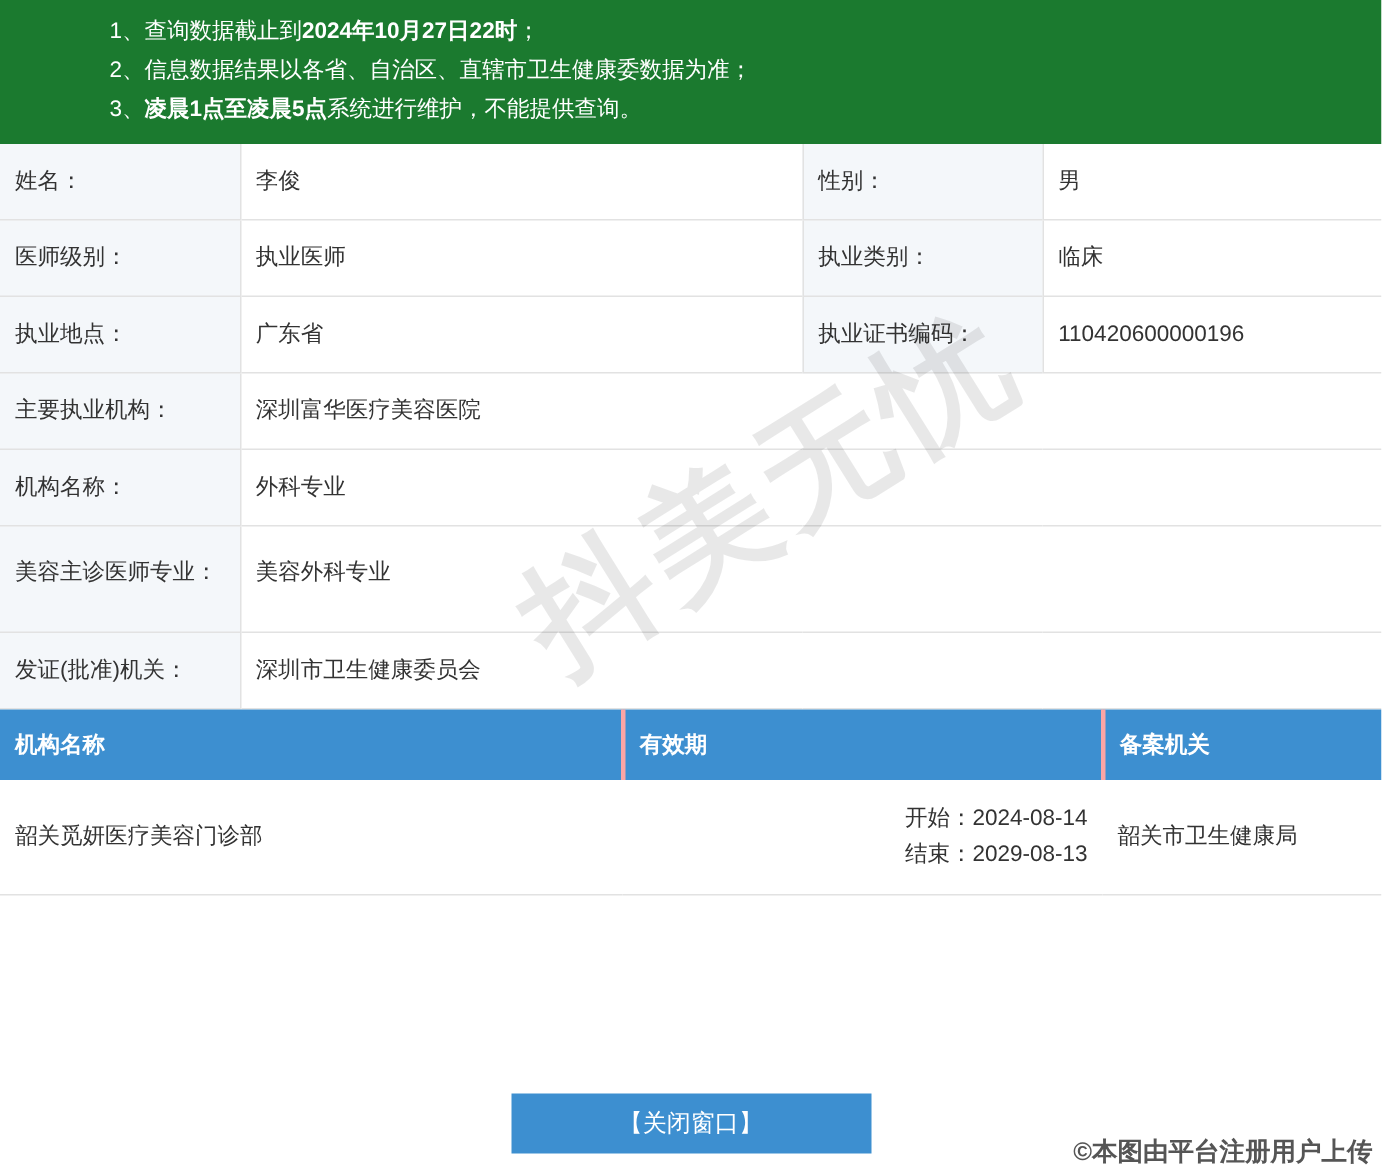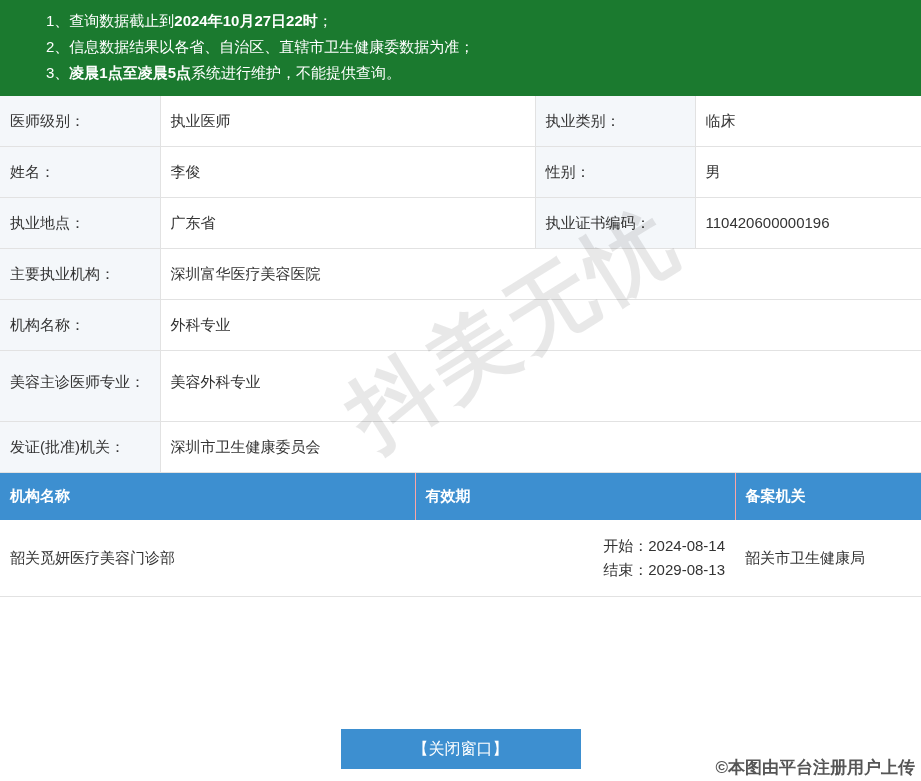--- a/index.html
+++ b/index.html
@@ -17,21 +17,21 @@
 
   
   .notice {
     background: #1b7a2f;
     color: #ffffff;
     padding: 8px 0 10px 0;
     font-size: 15px;
     line-height: 26px;
   }
   .notice-line {
-    padding-left: 46px;
+    padding-left: 73px;
     white-space: nowrap;
   }
   .notice-line .idx { letter-spacing: 0; }
   .notice-line b { font-weight: bold; }
 
   
   .info-table {
     width: 100%;
     border-collapse: collapse;
     font-size: 15px;
@@ -70,21 +70,21 @@
     border-collapse: collapse;
     font-size: 15px;
     table-layout: fixed;
   }
   .rec-table thead th {
     background: #3d8fd0;
     color: #ffffff;
     font-weight: bold;
     text-align: left;
     padding: 14px 10px;
-    border-right: 1px solid #fca5a5;
+    border-right: 3px solid #fca5a5;
   }
   .rec-table thead th:last-child { border-right: none; }
   .rec-table tbody td {
     padding: 14px 10px;
     color: #333;
     vertical-align: middle;
     line-height: 24px;
     border-bottom: 1px solid #e2e2e2;
   }
   .col-a { width: 415px; }
@@ -148,30 +148,30 @@
       <span class="idx">2、</span><span>信息数据结果以各省、自治区、直辖市卫生健康委数据为准；</span>
     </div>
     <div class="notice-line">
       <span class="idx">3、</span><b>凌晨1点至凌晨5点</b><span>系统进行维护，不能提供查询。</span>
     </div>
   </div>
 
   <table class="info-table">
     <tbody>
       <tr>
+        <td class="lbl">姓名：</td>
+        <td class="val first">李俊</td>
+        <td class="lbl second">性别：</td>
+        <td class="val">男</td>
+      </tr>
+      <tr>
         <td class="lbl">医师级别：</td>
         <td class="val first">执业医师</td>
         <td class="lbl second">执业类别：</td>
         <td class="val">临床</td>
-      </tr>
-      <tr>
-        <td class="lbl">姓名：</td>
-        <td class="val first">李俊</td>
-        <td class="lbl second">性别：</td>
-        <td class="val">男</td>
       </tr>
       <tr>
         <td class="lbl">执业地点：</td>
         <td class="val first">广东省</td>
         <td class="lbl second">执业证书编码：</td>
         <td class="val">110420600000196</td>
       </tr>
       <tr>
         <td class="lbl">主要执业机构：</td>
         <td class="val" colspan="3">深圳富华医疗美容医院</td>

